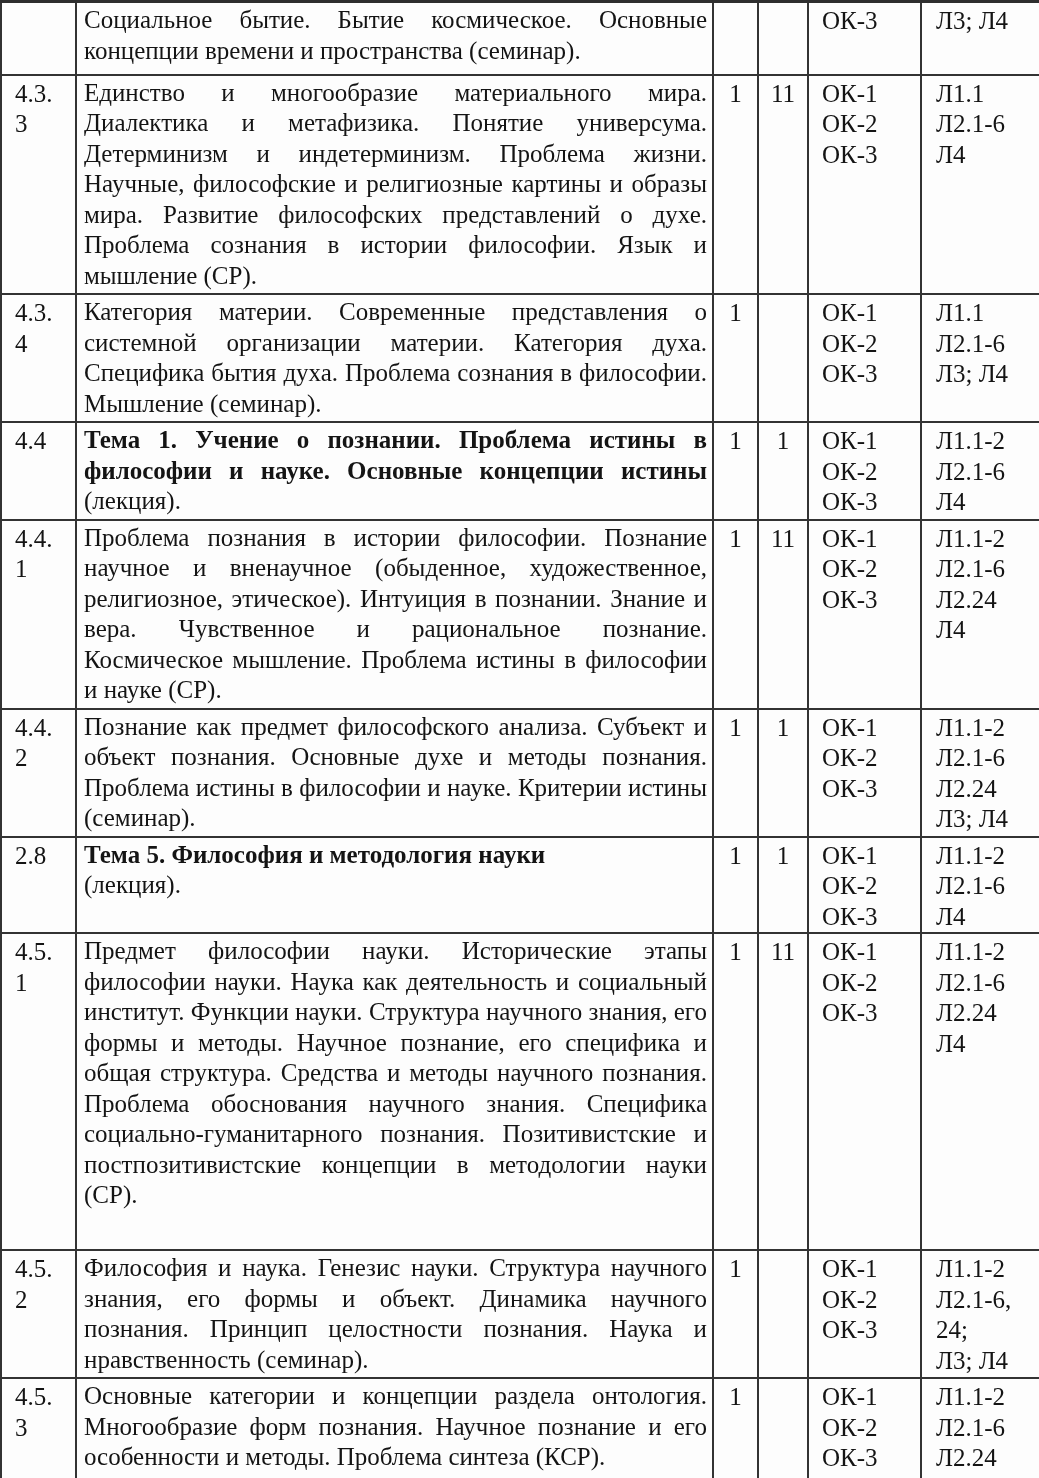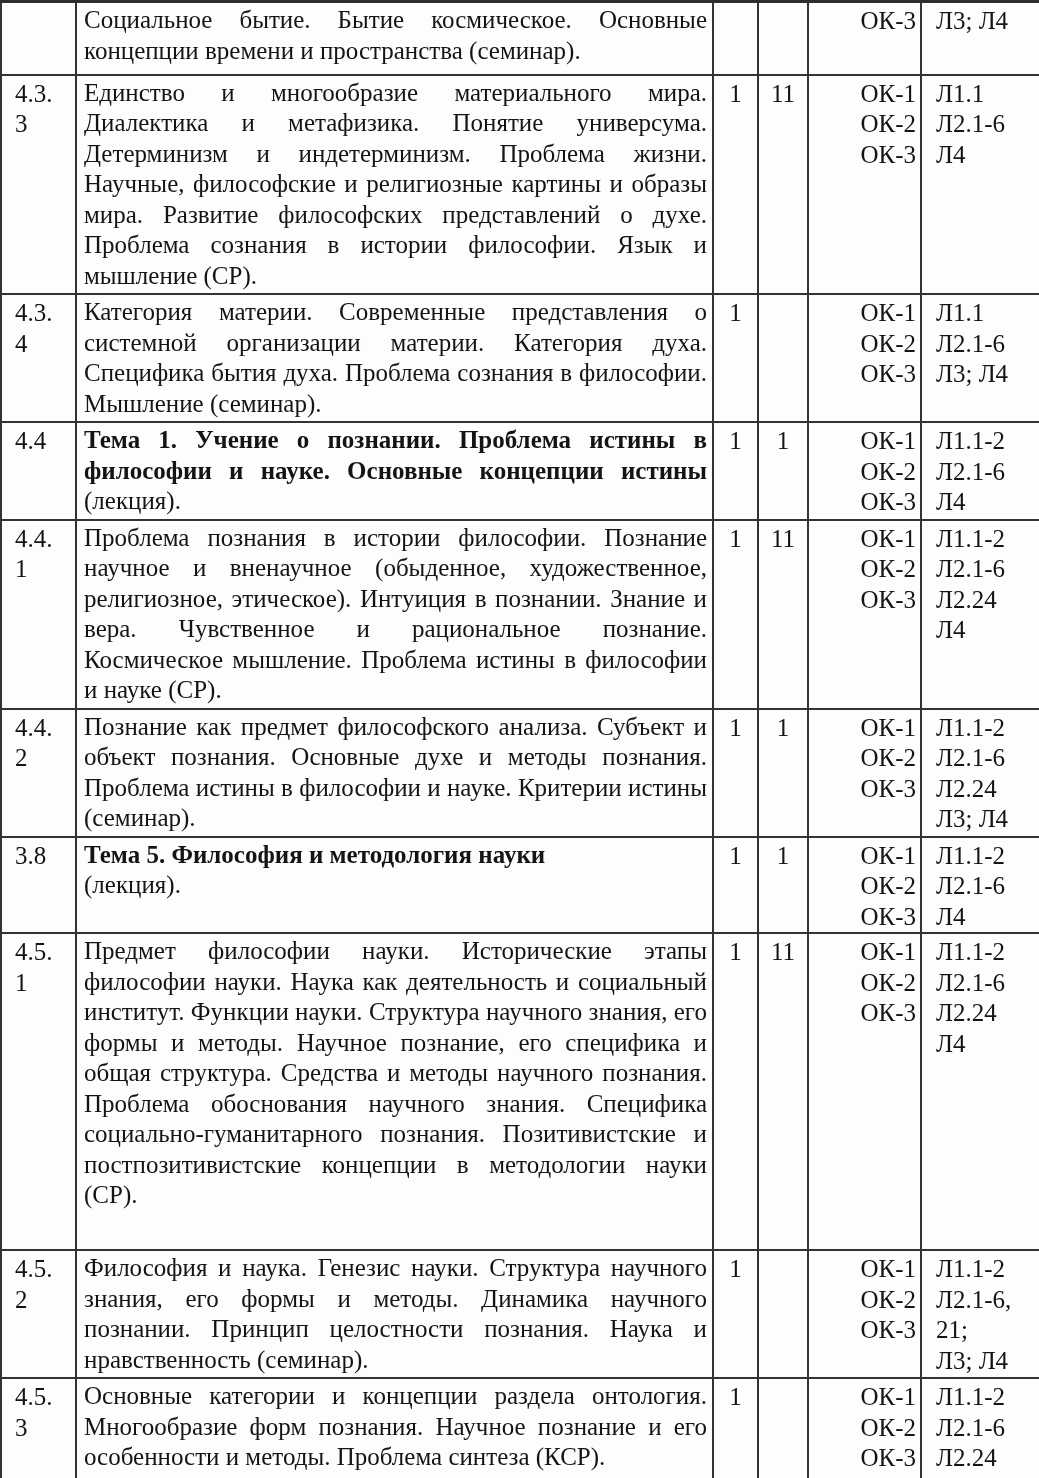--- a/index.html
+++ b/index.html
@@ -40,21 +40,21 @@
   }
   td.c-topic {
     padding: 2px 5px 2px 7px;
     text-align: justify;
   }
   td.c-topic .b { font-weight: 700; }
   td.c-h1, td.c-h2 {
     text-align: center;
     padding: 3px 2px 0 2px;
   }
-  td.c-ok { padding: 3px 4px 0 13px; text-align: right; }
+  td.c-ok { padding: 3px 4px 0 13px; }
   td.c-lit { padding: 3px 8px 0 14px; }
   .line { display: block; }
 </style>
 </head>
 <body>
 
 <div class="page">
   <table class="syllabus">
     <colgroup>
       <col style="width:75px">
@@ -153,21 +153,21 @@
             <span class="line">ОК-3</span>
           </td>
           <td class="c-lit">
             <span class="line">Л1.1-2</span>
             <span class="line">Л2.1-6</span>
             <span class="line">Л2.24</span>
             <span class="line">Л3; Л4</span>
           </td>
         </tr>
         <tr style="height: 93px;">
-          <td class="c-num"><span>3.8</span></td>
+          <td class="c-num"><span>2.8</span></td>
           <td class="c-topic"><div class="b">Тема 5. Философия и методология науки</div><span>(лекция).</span></td>
           <td class="c-h1"><span>1</span></td>
           <td class="c-h2"><span>1</span></td>
           <td class="c-ok">
             <span class="line">ОК-1</span>
             <span class="line">ОК-2</span>
             <span class="line">ОК-3</span>
           </td>
           <td class="c-lit">
             <span class="line">Л1.1-2</span>
@@ -187,32 +187,32 @@
           </td>
           <td class="c-lit">
             <span class="line">Л1.1-2</span>
             <span class="line">Л2.1-6</span>
             <span class="line">Л2.24</span>
             <span class="line">Л4</span>
           </td>
         </tr>
         <tr style="height: 120px; border-radius: 27px;">
           <td class="c-num"><span>4.5.2</span></td>
-          <td class="c-topic"><span>Философия и наука. Генезис науки. Структура научного знания, его формы и методы. Динамика научного познании. Принцип целостности познания. Наука и нравственность (семинар).</span></td>
+          <td class="c-topic"><span>Философия и наука. Генезис науки. Структура научного знания, его формы и объект. Динамика научного познания. Принцип целостности познания. Наука и нравственность (семинар).</span></td>
           <td class="c-h1"><span>1</span></td>
           <td class="c-h2"><span></span></td>
           <td class="c-ok">
             <span class="line">ОК-1</span>
             <span class="line">ОК-2</span>
             <span class="line">ОК-3</span>
           </td>
           <td class="c-lit">
             <span class="line">Л1.1-2</span>
             <span class="line">Л2.1-6,</span>
-            <span class="line">21;</span>
+            <span class="line">24;</span>
             <span class="line">Л3; Л4</span>
           </td>
         </tr>
         <tr style="height: 122px;">
           <td class="c-num"><span>4.5.3</span></td>
           <td class="c-topic"><span>Основные категории и концепции раздела онтология. Многообразие форм познания. Научное познание и его особенности и методы. Проблема синтеза (КСР).</span></td>
           <td class="c-h1"><span>1</span></td>
           <td class="c-h2"><span></span></td>
           <td class="c-ok">
             <span class="line">ОК-1</span>

